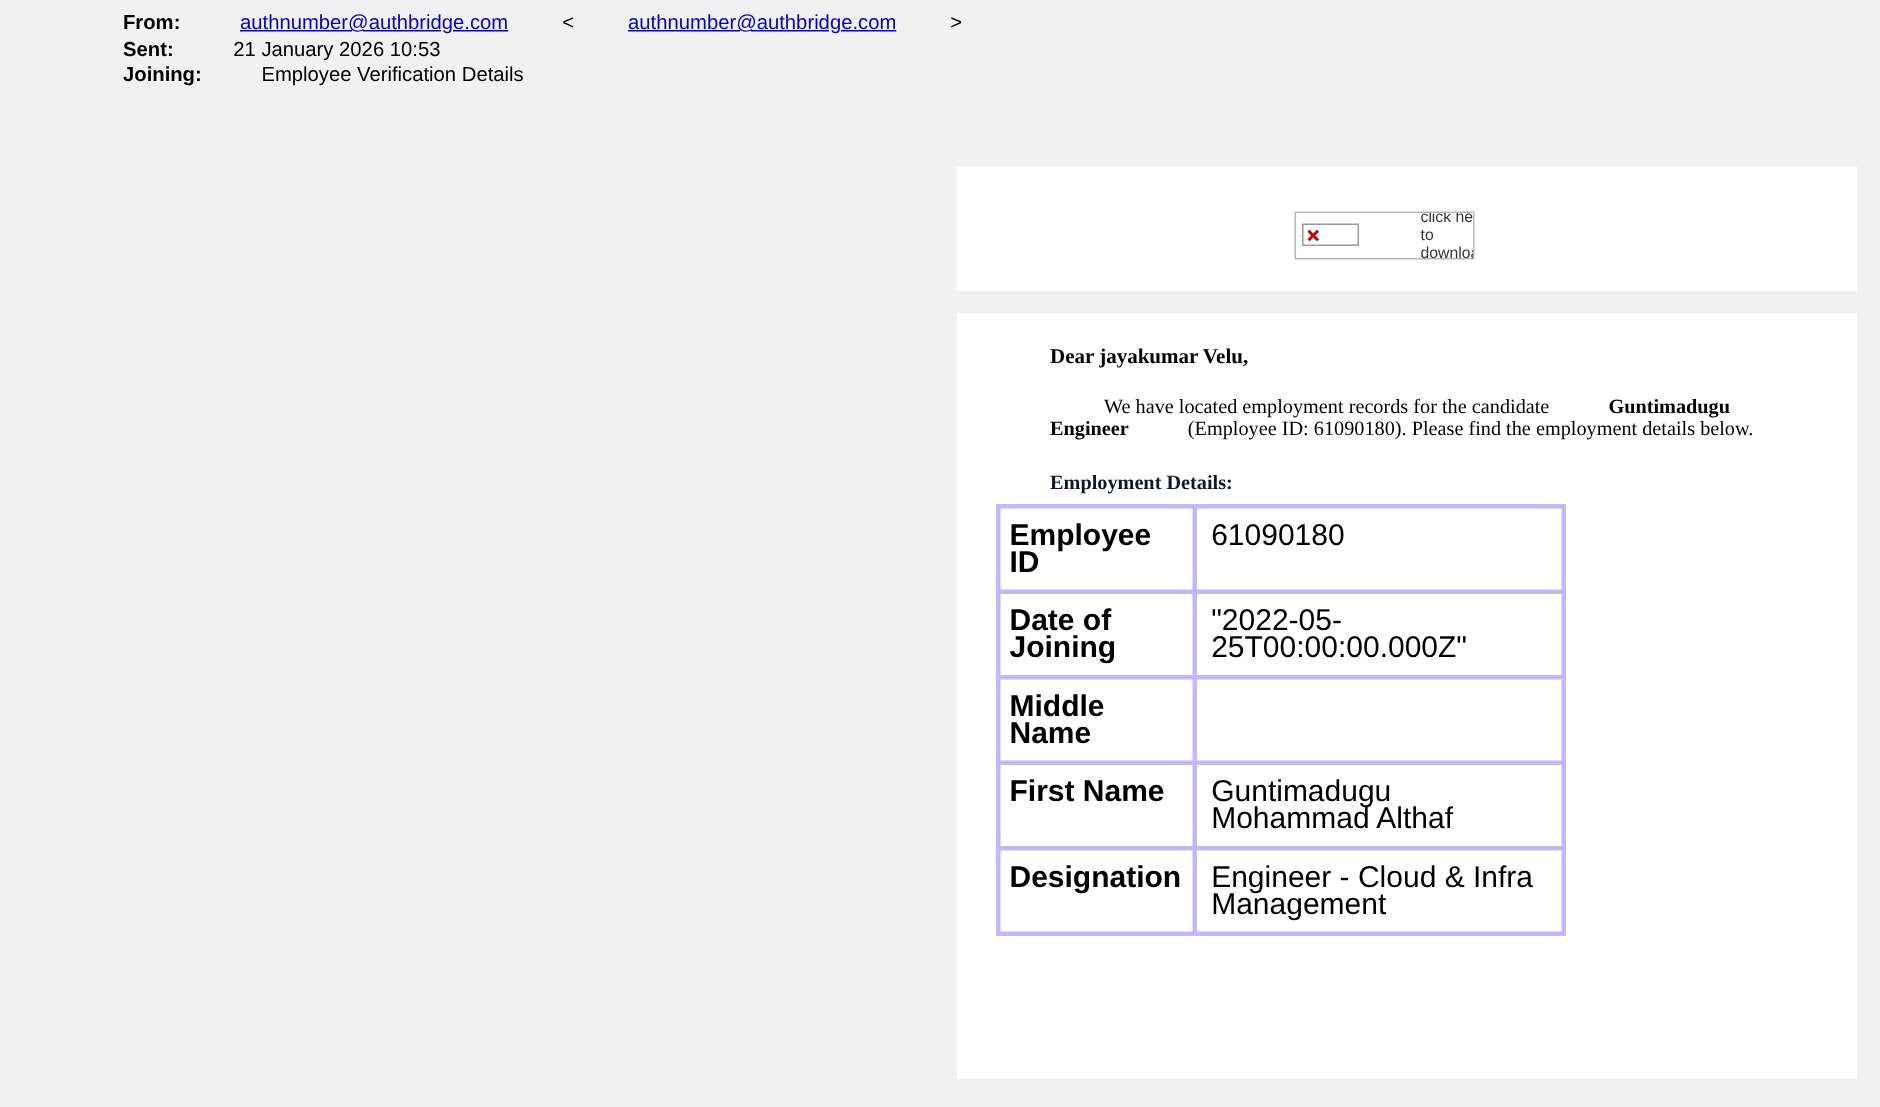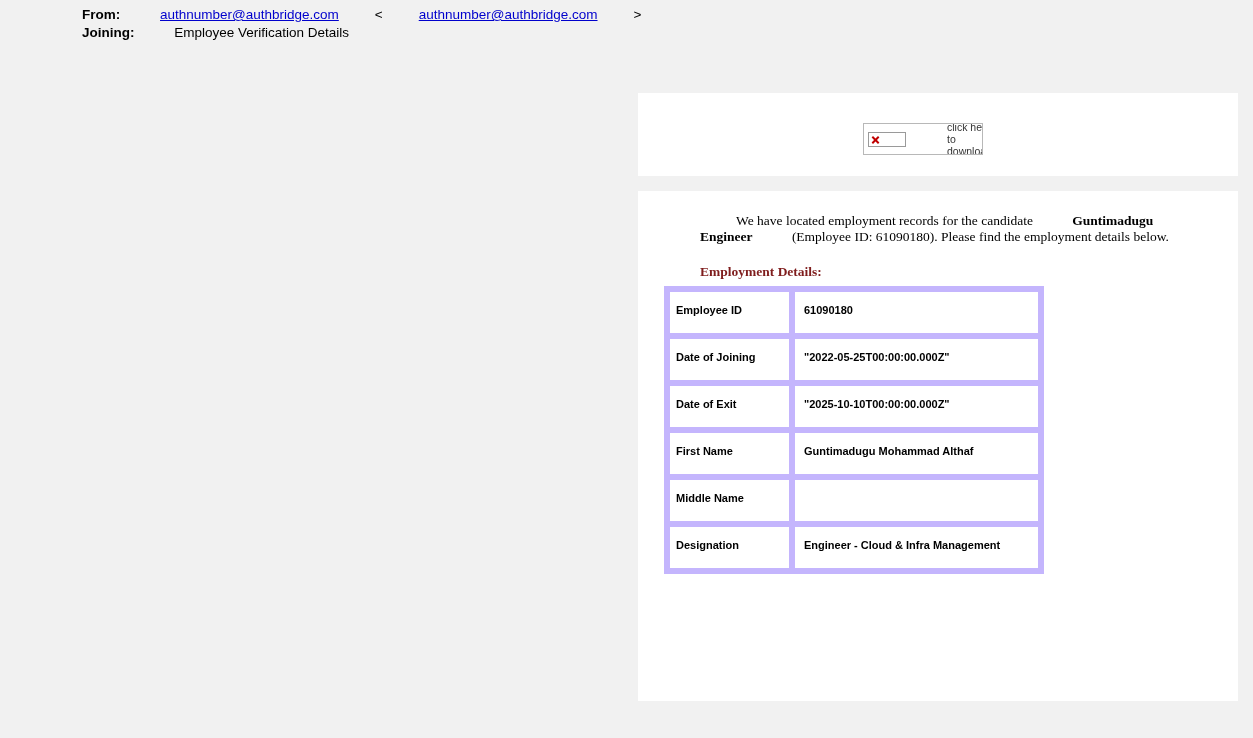--- a/index.html
+++ b/index.html
@@ -114,110 +114,111 @@
     margin: 0 0 20px 0;
     max-width: 545px;
   }
   .intro b { font-weight: bold; }
 
   .section-title {
     font-family: "Liberation Serif", serif;
     font-weight: bold;
     font-size: 13.5px;
     margin: 0 0 6px 0;
-    color: #7f1d1d;
+    color: #0f172a;
   }
 
   table.details {
     border-collapse: collapse;
     width: 380px;
     font-family: "Liberation Sans", sans-serif;
     background: #fff;
   }
   table.details td {
-    border: 6px solid #c4b5fd;
+    border: 3px solid #c4b5fd;
     padding: 9px 8px 9px 6px;
     vertical-align: top;
-    font-size: 11px;
+    font-size: 20px;
     line-height: 18px;
     color: #000;
   }
   table.details td.key {
     font-weight: bold;
     width: 125px;
     padding-left: 6px;
   }
   table.details td.val {
-    font-weight: bold;
+    font-weight: normal;
     padding-left: 9px;
   }
   table.details tr { height: 47px; }
 
   .request-line {
     font-family: "Liberation Serif", serif;
     font-size: 13px;
     color: #555;
     margin-top: 14px;
   }
   .request-line b { color: #333; font-weight: bold; }
 </style>
 </head>
 <body>
 
 <div class="mail-header">
   <div class="row">
     <span class="lbl">From:</span>
     <a href="#">authnumber@authbridge.com</a><span class="plain">&lt;</span><a href="#">authnumber@authbridge.com</a><span class="plain">&gt;</span>
+  </div>
+  <div class="row">
+    <span class="lbl">Sent:</span>
+    <span class="plain">21 January 2026 10:53</span>
   </div>
   <div class="row">
     <span class="lbl">Joining:</span>
     <span class="plain">Employee Verification Details</span>
   </div>
 </div>
 
 <div class="body-area">
 
   <div class="card card-banner">
     <div class="placeholder-img">
       <span class="broken-icon"></span>
       <span class="placeholder-text">Right-click here to download pictur...</span>
     </div>
   </div>
 
   <div class="card card-main">
+    <p class="greeting">Dear jayakumar Velu,</p>
 
     <p class="intro">
       <span>We have located employment records for the candidate </span><b>Guntimadugu Engineer</b><span> (Employee ID: 61090180). Please find the employment details below.</span>
     </p>
 
     <p class="section-title">Employment Details:</p>
 
     <table class="details">
       <tbody>
         <tr>
           <td class="key">Employee ID</td>
           <td class="val">61090180</td>
         </tr>
         <tr>
           <td class="key">Date of Joining</td>
           <td class="val">"2022-05-25T00:00:00.000Z"</td>
         </tr>
         <tr>
-          <td class="key">Date of Exit</td>
-          <td class="val">"2025-10-10T00:00:00.000Z"</td>
+          <td class="key">Middle Name</td>
+          <td class="val"></td>
         </tr>
         <tr>
           <td class="key">First Name</td>
           <td class="val">Guntimadugu Mohammad Althaf</td>
         </tr>
         <tr>
-          <td class="key">Middle Name</td>
-          <td class="val"></td>
-        </tr>
-        <tr>
           <td class="key">Designation</td>
           <td class="val">Engineer - Cloud &amp; Infra Management</td>
         </tr>
       </tbody>
     </table>
 
   </div>
 
 </div>
 

